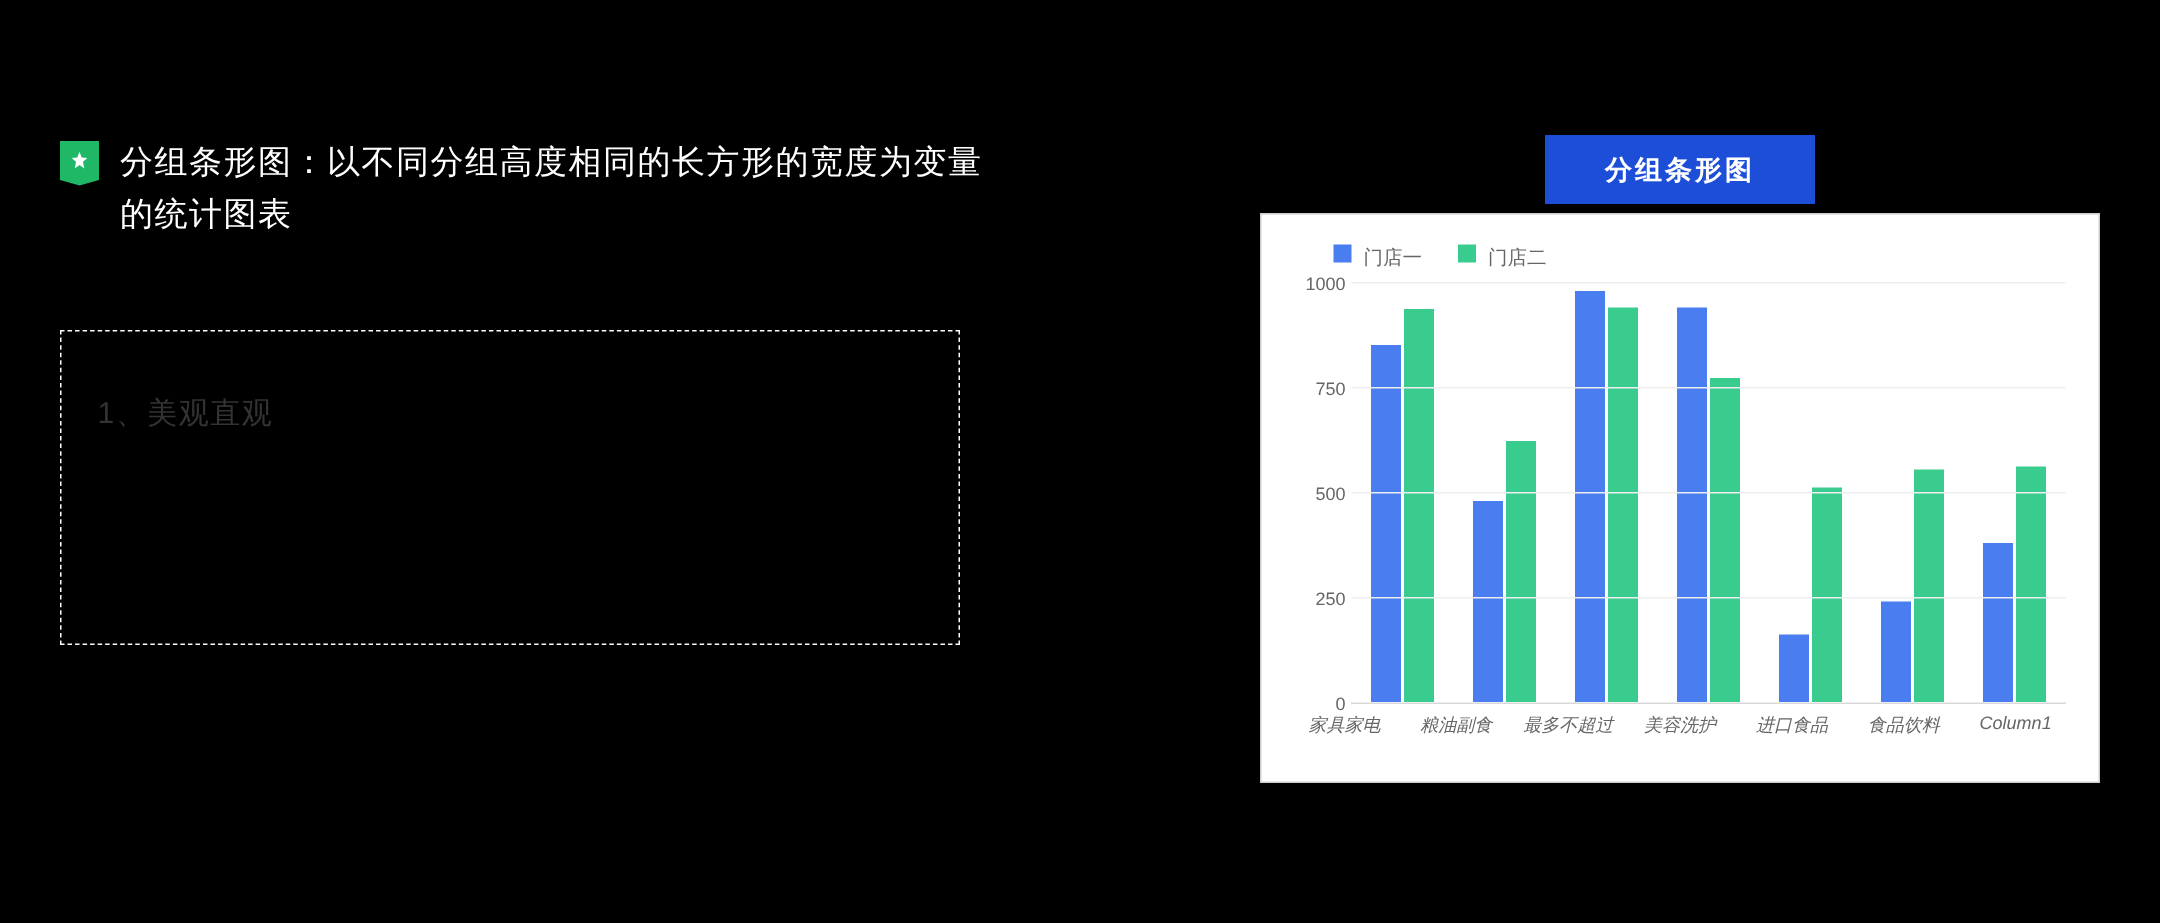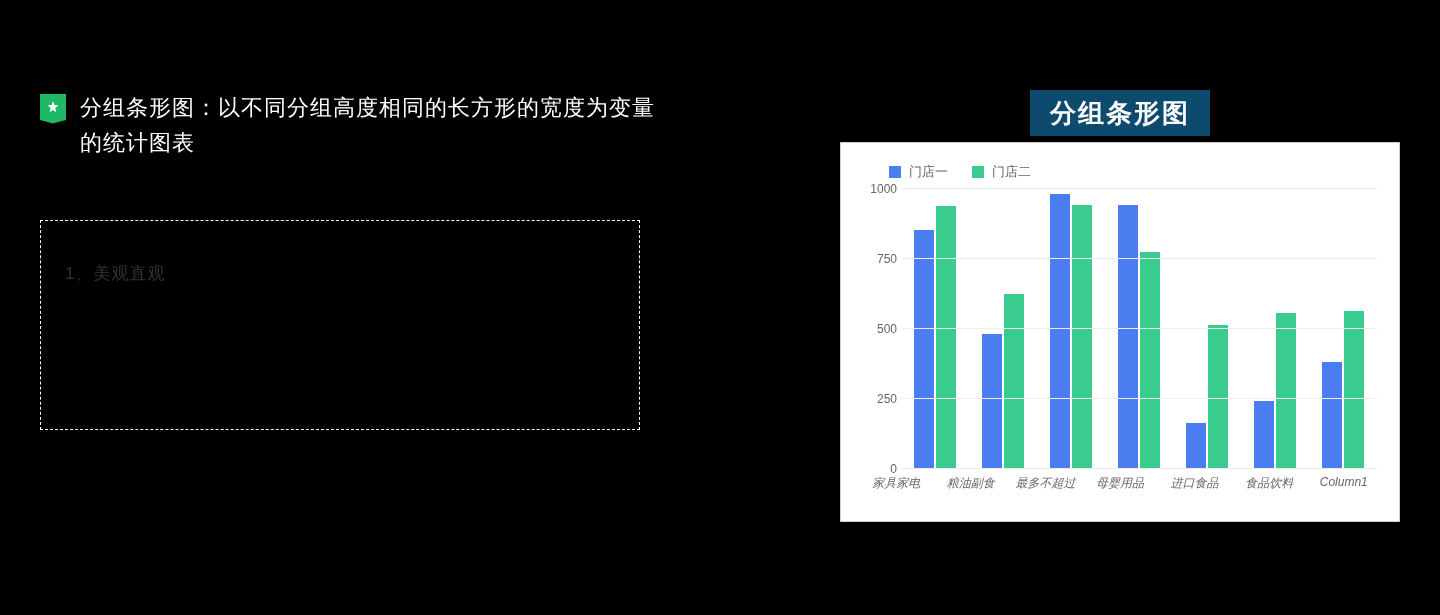--- a/index.html
+++ b/index.html
@@ -56,37 +56,37 @@
   .dashed-box {
     margin-top: 60px;
     border: 1.5px dashed #fff;
     width: 600px;
     height: 210px;
     padding: 40px 24px;
     position: relative;
   }
   .hint-line {
     color: #333;
-    font-size: 17px;
+    font-size: 20px;
     line-height: 1.5;
     margin-bottom: 24px;
     letter-spacing: 1px;
   }
   .hint-line .red { color: #e63950; font-weight: 600; }
 
   .right-section {
     position: absolute;
     right: 40px;
     top: 90px;
     width: 560px;
   }
   .chart-title-badge {
-    background: #0c4a6e;
+    background: #1d4ed8;
     color: #fff;
-    font-size: 26px;
+    font-size: 18px;
     font-weight: 700;
     width: 180px;
     height: 46px;
     display: flex;
     align-items: center;
     justify-content: center;
     margin: 0 auto 6px auto;
     letter-spacing: 2px;
   }
   .chart-container {
@@ -99,21 +99,21 @@
   }
   .legend {
     display: flex;
     gap: 24px;
     align-items: center;
     margin-bottom: 8px;
     margin-left: 30px;
     font-size: 13px;
     color: #666;
   }
-  .legend-item { display: flex; align-items: center; gap: 8px; }
+  .legend-item { display: flex; gap: 8px; }
   .swatch { width: 12px; height: 12px; }
   .swatch.blue { background: #4a7df0; }
   .swatch.green { background: #3acb8e; }
 
   .plot {
     position: relative;
     height: 280px;
     margin-left: 42px;
     margin-right: 4px;
   }
@@ -228,19 +228,19 @@
         <div class="y-tick" style="bottom: 50%;">500</div>
         <div class="gridline" style="bottom: 75%;"></div>
         <div class="y-tick" style="bottom: 75%;">750</div>
         <div class="gridline" style="bottom: 100%;"></div>
         <div class="y-tick" style="bottom: 100%;">1000</div>
       </div>
     <div class="x-labels" id="xlabels">
         <span>家具家电</span>
         <span>粮油副食</span>
         <span>最多不超过</span>
-        <span>母婴用品</span>
+        <span>美容洗护</span>
         <span>进口食品</span>
         <span>食品饮料</span>
         <span>Column1</span>
       </div>
   </div>
 </div>
 
 </body></html>

